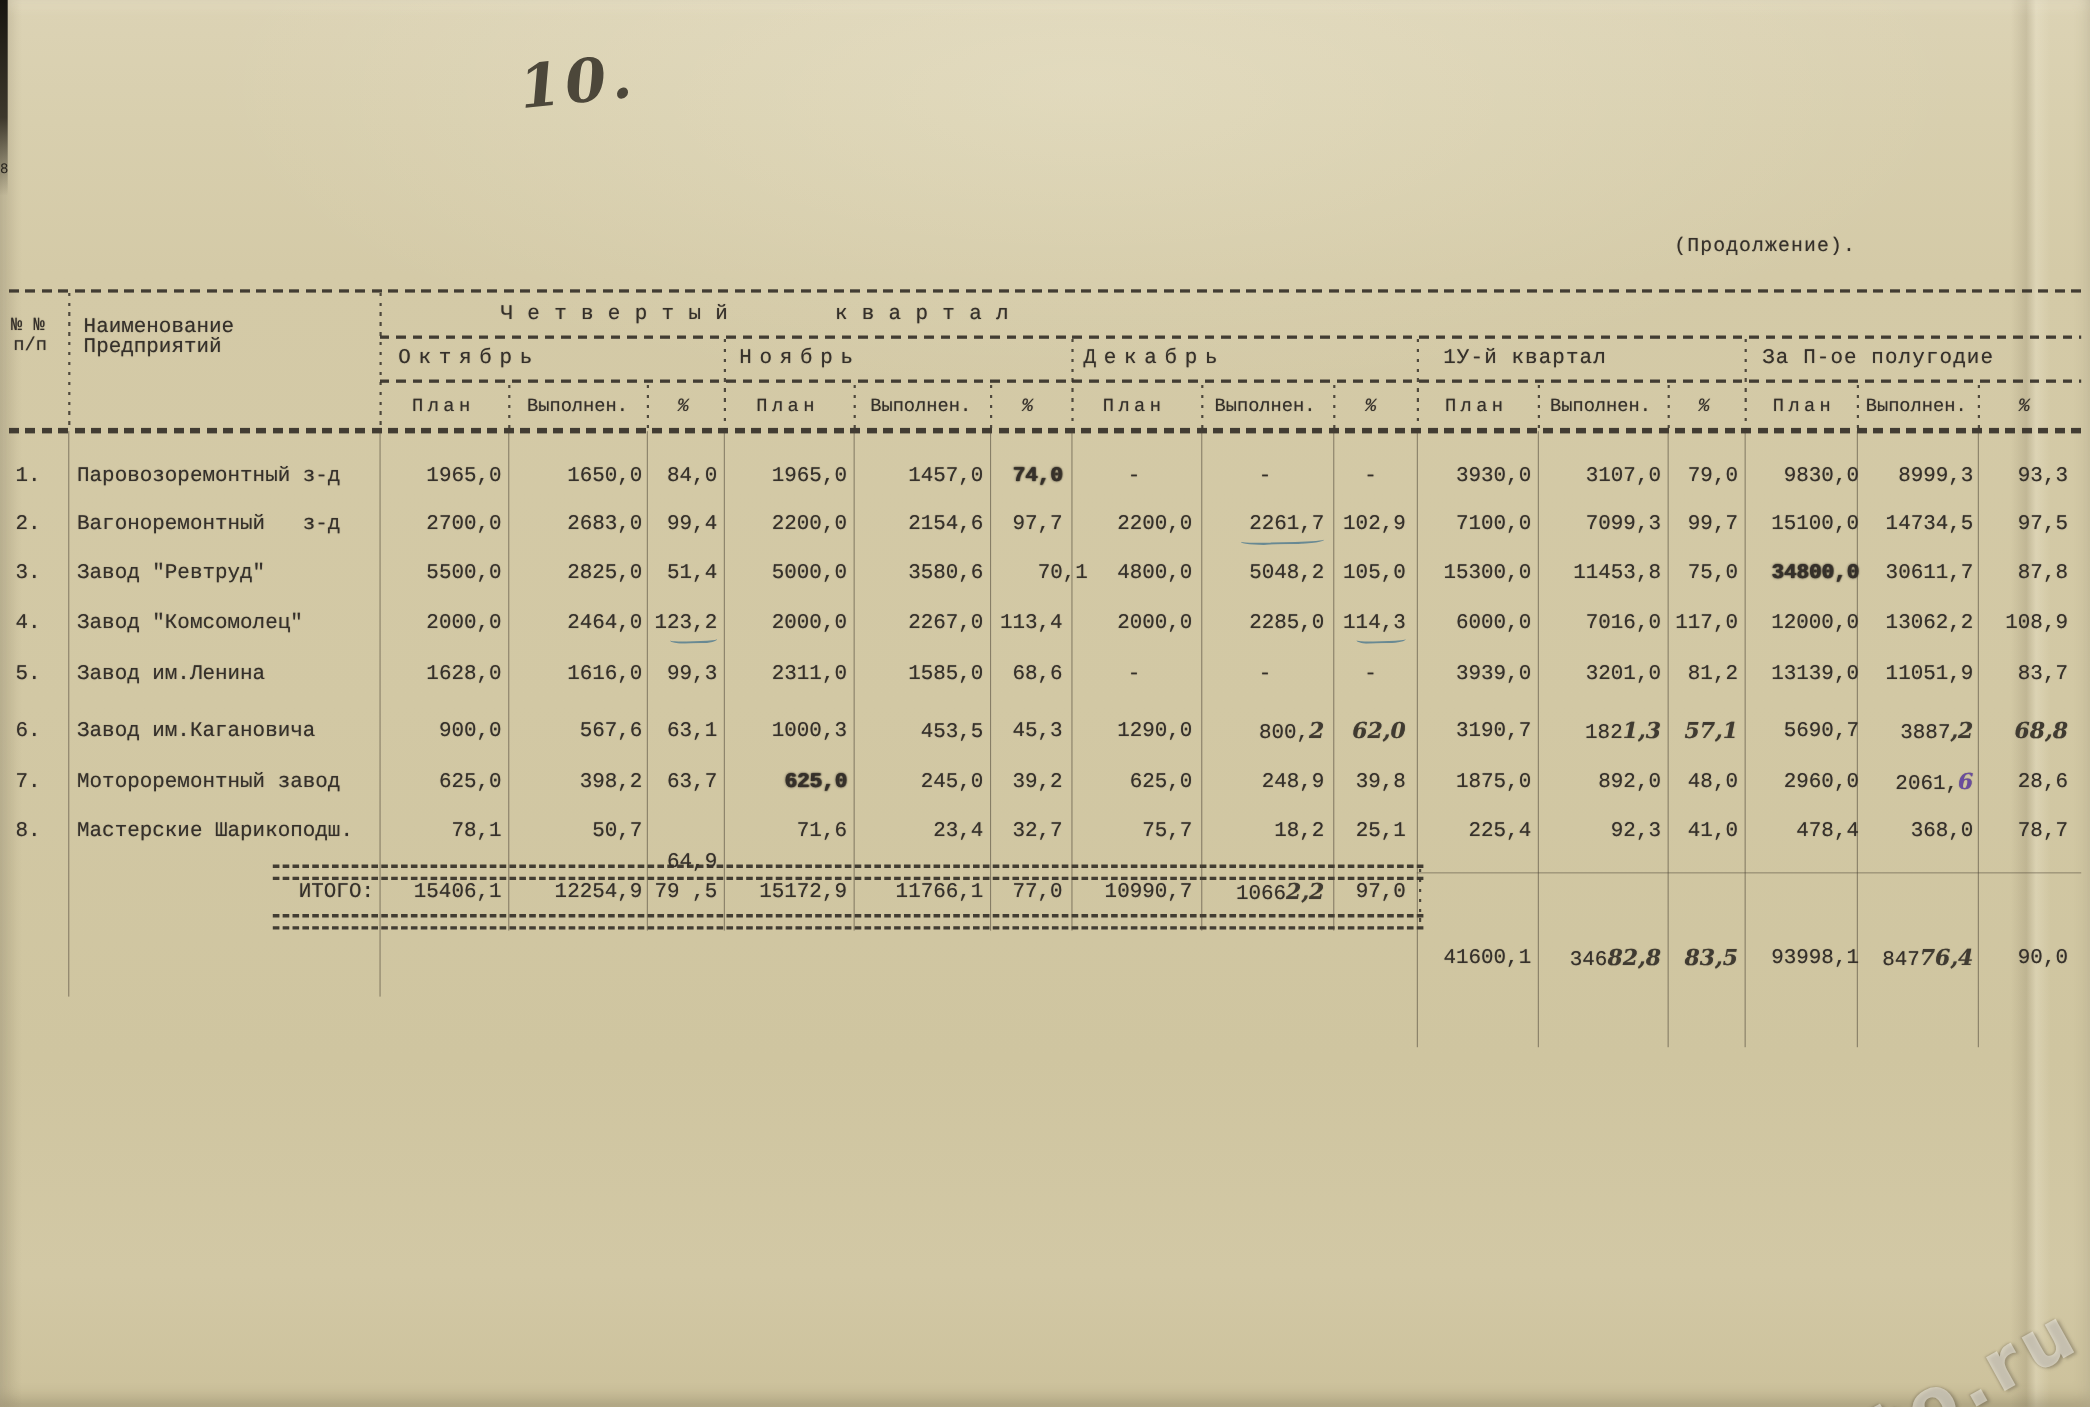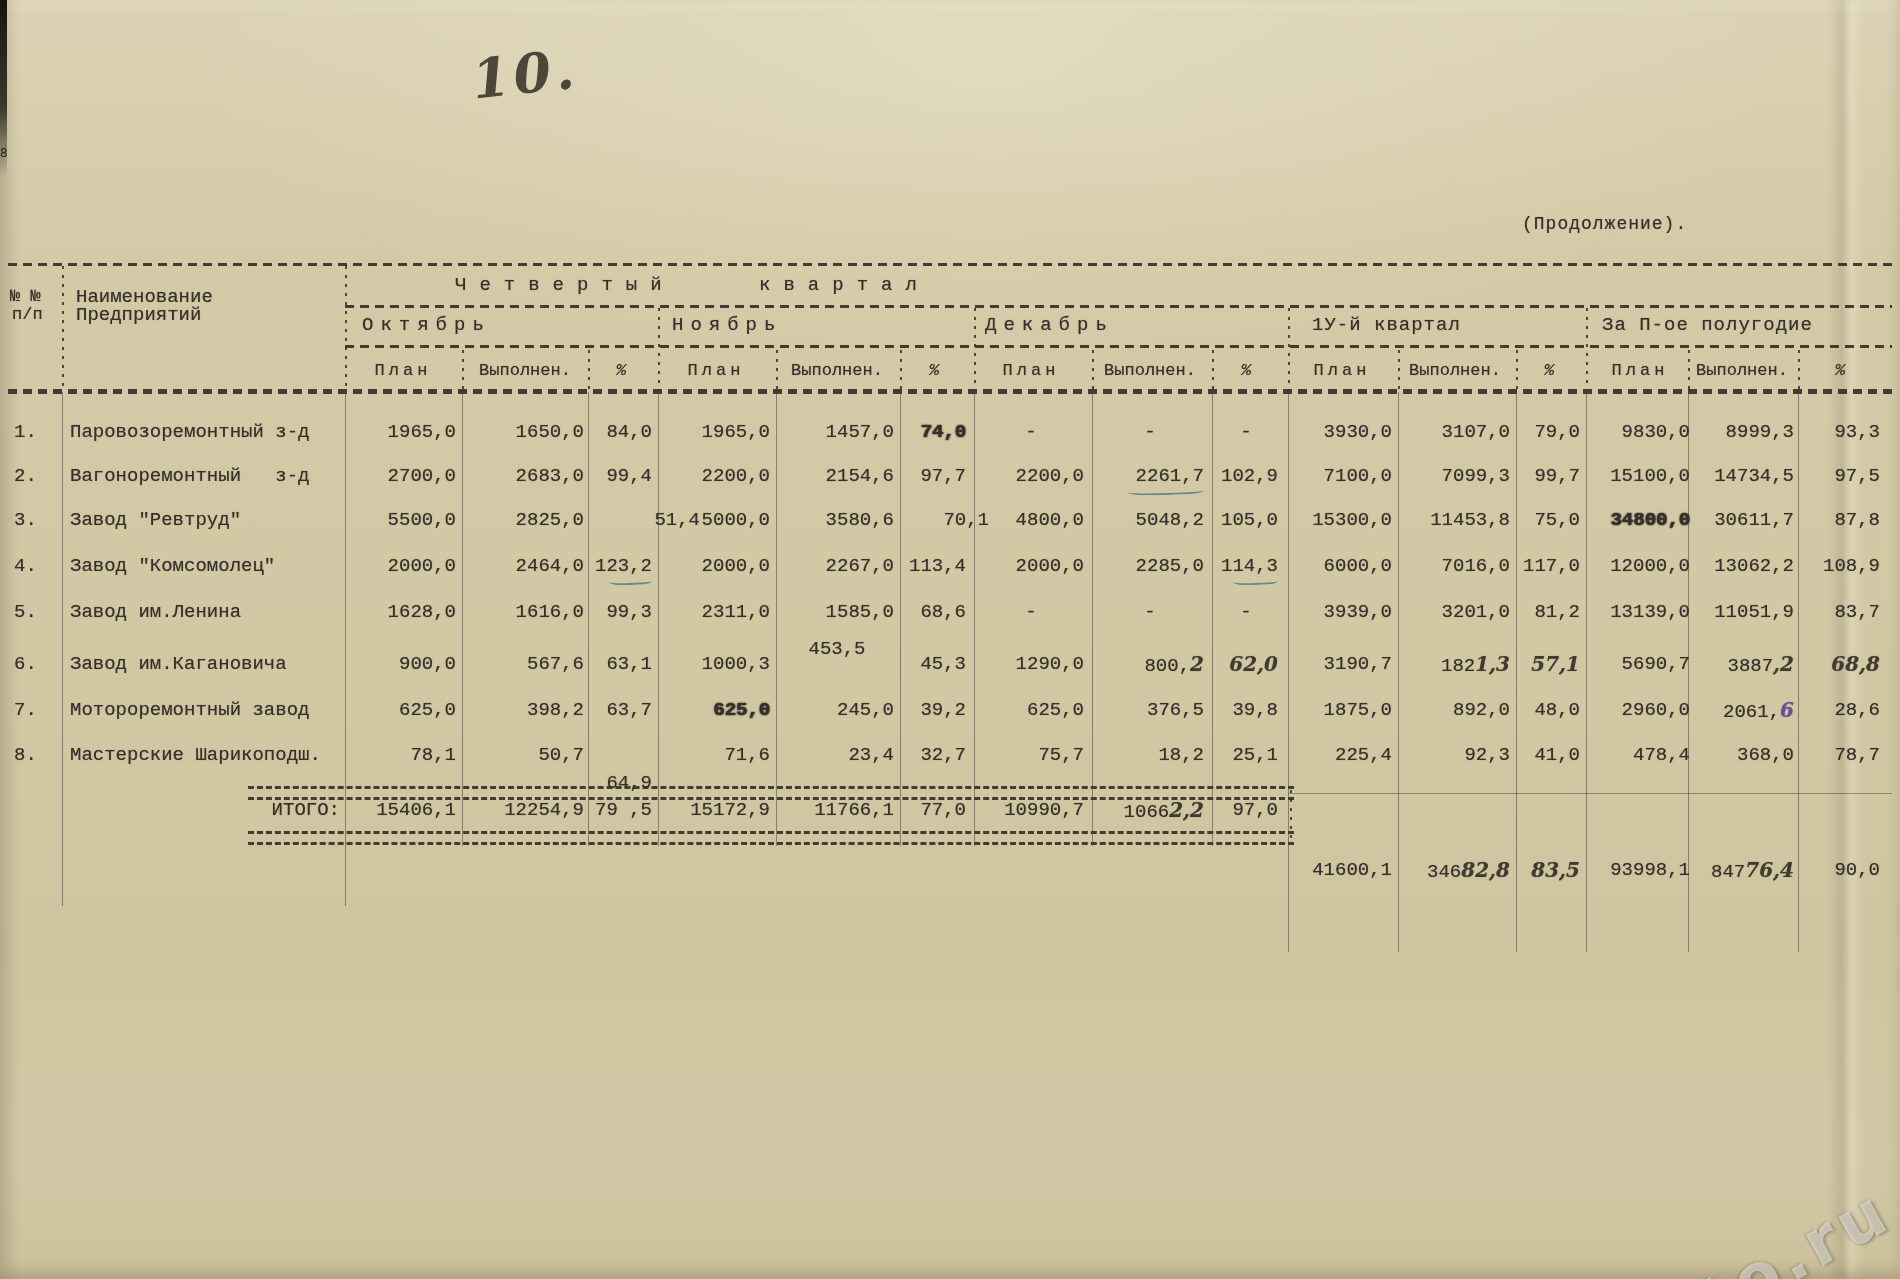--- a/index.html
+++ b/index.html
@@ -147,21 +147,21 @@
       <div class="cell r" style="left: 1292px; top: 463px; width: 100px;">7100,0</div>
       <div class="cell r" style="left: 1400px; top: 463px; width: 110px;">7099,3</div>
       <div class="cell r" style="left: 1518px; top: 463px; width: 62px;">99,7</div>
       <div class="cell r" style="left: 1590px; top: 463px; width: 100px;">15100,0</div>
       <div class="cell r" style="left: 1690px; top: 463px; width: 104px;">14734,5</div>
       <div class="cell r" style="left: 1800px; top: 463px; width: 80px;">97,5</div>
       <div class="cell" style="left: 14px; top: 507px; width: 40px;">3.</div>
       <div class="cell" style="left: 70px; top: 507px; width: 272px;">Завод "Ревтруд"</div>
       <div class="cell r" style="left: 350px; top: 507px; width: 106px;">5500,0</div>
       <div class="cell r" style="left: 466px; top: 507px; width: 118px;">2825,0</div>
-      <div class="cell r" style="left: 590px; top: 507px; width: 62px; padding-left: 48px;">51,4</div>
+      <div class="cell r" style="left: 590px; top: 507px; width: 62px;">51,4</div>
       <div class="cell r" style="left: 662px; top: 507px; width: 108px;">5000,0</div>
       <div class="cell r" style="left: 780px; top: 507px; width: 114px; text-align: right;">3580,6</div>
       <div class="cell r" style="left: 902px; top: 507px; width: 64px; padding-left: 23px;">70,1</div>
       <div class="cell r" style="left: 978px; top: 507px; width: 106px;">4800,0</div>
       <div class="cell r" style="left: 1096px; top: 507px; width: 108px;">5048,2</div>
       <div class="cell r" style="left: 1214px; top: 507px; width: 64px;">105,0</div>
       <div class="cell r" style="left: 1292px; top: 507px; width: 100px;">15300,0</div>
       <div class="cell r" style="left: 1400px; top: 507px; width: 110px;">11453,8</div>
       <div class="cell r" style="left: 1518px; top: 507px; width: 62px;">75,0</div>
       <div class="cell r smudge" style="left: 1590px; top: 507px; width: 100px;">34800,0</div>
@@ -200,41 +200,41 @@
       <div class="cell r" style="left: 1518px; top: 599px; width: 62px;">81,2</div>
       <div class="cell r" style="left: 1590px; top: 599px; width: 100px;">13139,0</div>
       <div class="cell r" style="left: 1690px; top: 599px; width: 104px;">11051,9</div>
       <div class="cell r" style="left: 1800px; top: 599px; width: 80px;">83,7</div>
       <div class="cell" style="left: 14px; top: 651px; width: 40px;">6.</div>
       <div class="cell" style="left: 70px; top: 651px; width: 272px;">Завод им.Кагановича</div>
       <div class="cell r" style="left: 350px; top: 651px; width: 106px;">900,0</div>
       <div class="cell r" style="left: 466px; top: 651px; width: 118px;">567,6</div>
       <div class="cell r" style="left: 590px; top: 651px; width: 62px;">63,1</div>
       <div class="cell r" style="left: 662px; top: 651px; width: 108px;">1000,3</div>
-      <div class="cell r" style="left: 780px; top: 636px; width: 114px; text-align: center;">453,5</div>
+      <div class="cell r" style="left: 780px; top: 652px; width: 114px;">453,5</div>
       <div class="cell r" style="left: 902px; top: 651px; width: 64px;">45,3</div>
       <div class="cell r" style="left: 978px; top: 651px; width: 106px;">1290,0</div>
       <div class="cell r" style="left: 1096px; top: 651px; width: 108px;"><span>800,</span><span class="hw">2</span></div>
       <div class="cell r hw" style="left: 1214px; top: 651px; width: 64px;">62,0</div>
       <div class="cell r" style="left: 1292px; top: 651px; width: 100px;">3190,7</div>
       <div class="cell r" style="left: 1400px; top: 651px; width: 110px;"><span>182</span><span class="hw">1,3</span></div>
       <div class="cell r hw" style="left: 1518px; top: 651px; width: 62px;">57,1</div>
       <div class="cell r" style="left: 1590px; top: 651px; width: 100px;">5690,7</div>
       <div class="cell r" style="left: 1690px; top: 651px; width: 104px;"><span>3887</span><span class="hw">,2</span></div>
       <div class="cell r hw" style="left: 1800px; top: 651px; width: 80px;">68,8</div>
       <div class="cell" style="left: 14px; top: 697px; width: 40px;">7.</div>
       <div class="cell" style="left: 70px; top: 697px; width: 272px;">Мотороремонтный завод</div>
       <div class="cell r" style="left: 350px; top: 697px; width: 106px;">625,0</div>
       <div class="cell r" style="left: 466px; top: 697px; width: 118px;">398,2</div>
       <div class="cell r" style="left: 590px; top: 697px; width: 62px;">63,7</div>
       <div class="cell r smudge" style="left: 662px; top: 697px; width: 108px;">625,0</div>
       <div class="cell r" style="left: 780px; top: 697px; width: 114px;">245,0</div>
       <div class="cell r" style="left: 902px; top: 697px; width: 64px;">39,2</div>
       <div class="cell r" style="left: 978px; top: 697px; width: 106px;">625,0</div>
-      <div class="cell r" style="left: 1096px; top: 697px; width: 108px;">376,5</div>
+      <div class="cell r" style="left: 1096px; top: 697px; width: 108px;">248,9</div>
       <div class="cell r" style="left: 1214px; top: 697px; width: 64px;">39,8</div>
       <div class="cell r" style="left: 1292px; top: 697px; width: 100px;">1875,0</div>
       <div class="cell r" style="left: 1400px; top: 697px; width: 110px;">892,0</div>
       <div class="cell r" style="left: 1518px; top: 697px; width: 62px;">48,0</div>
       <div class="cell r" style="left: 1590px; top: 697px; width: 100px;">2960,0</div>
       <div class="cell r" style="left: 1690px; top: 697px; width: 104px;"><span>2061,</span><span class="hw hw-purple">6</span></div>
       <div class="cell r" style="left: 1800px; top: 697px; width: 80px;">28,6</div>
       <div class="cell" style="left: 14px; top: 742px; width: 40px;">8.</div>
       <div class="cell" style="left: 70px; top: 742px; width: 272px;">Мастерские Шарикоподш.</div>
       <div class="cell r" style="left: 350px; top: 742px; width: 106px;">78,1</div>

